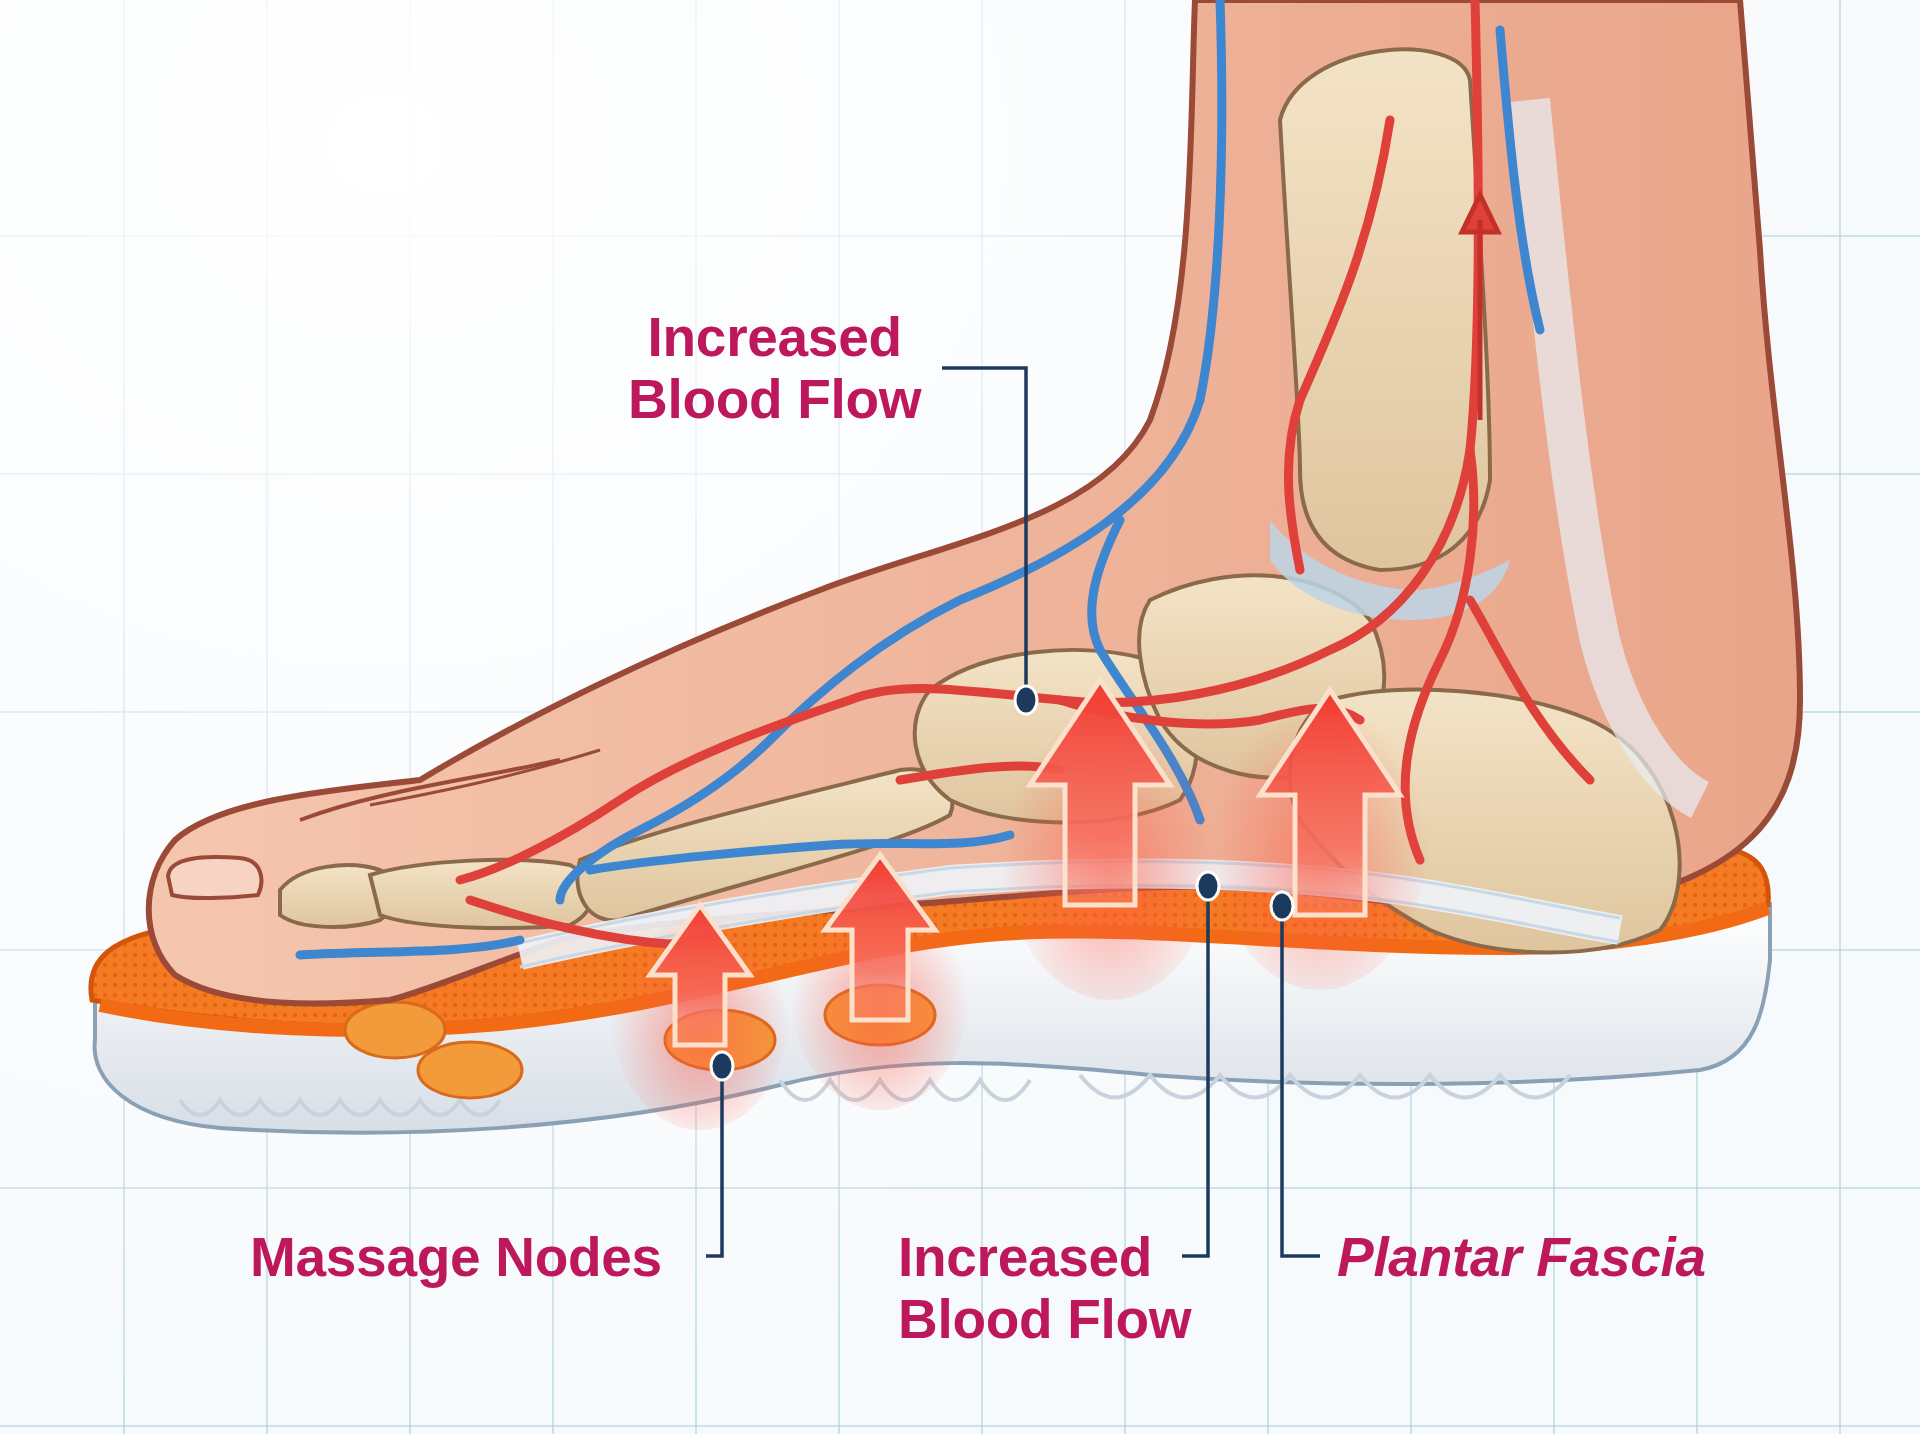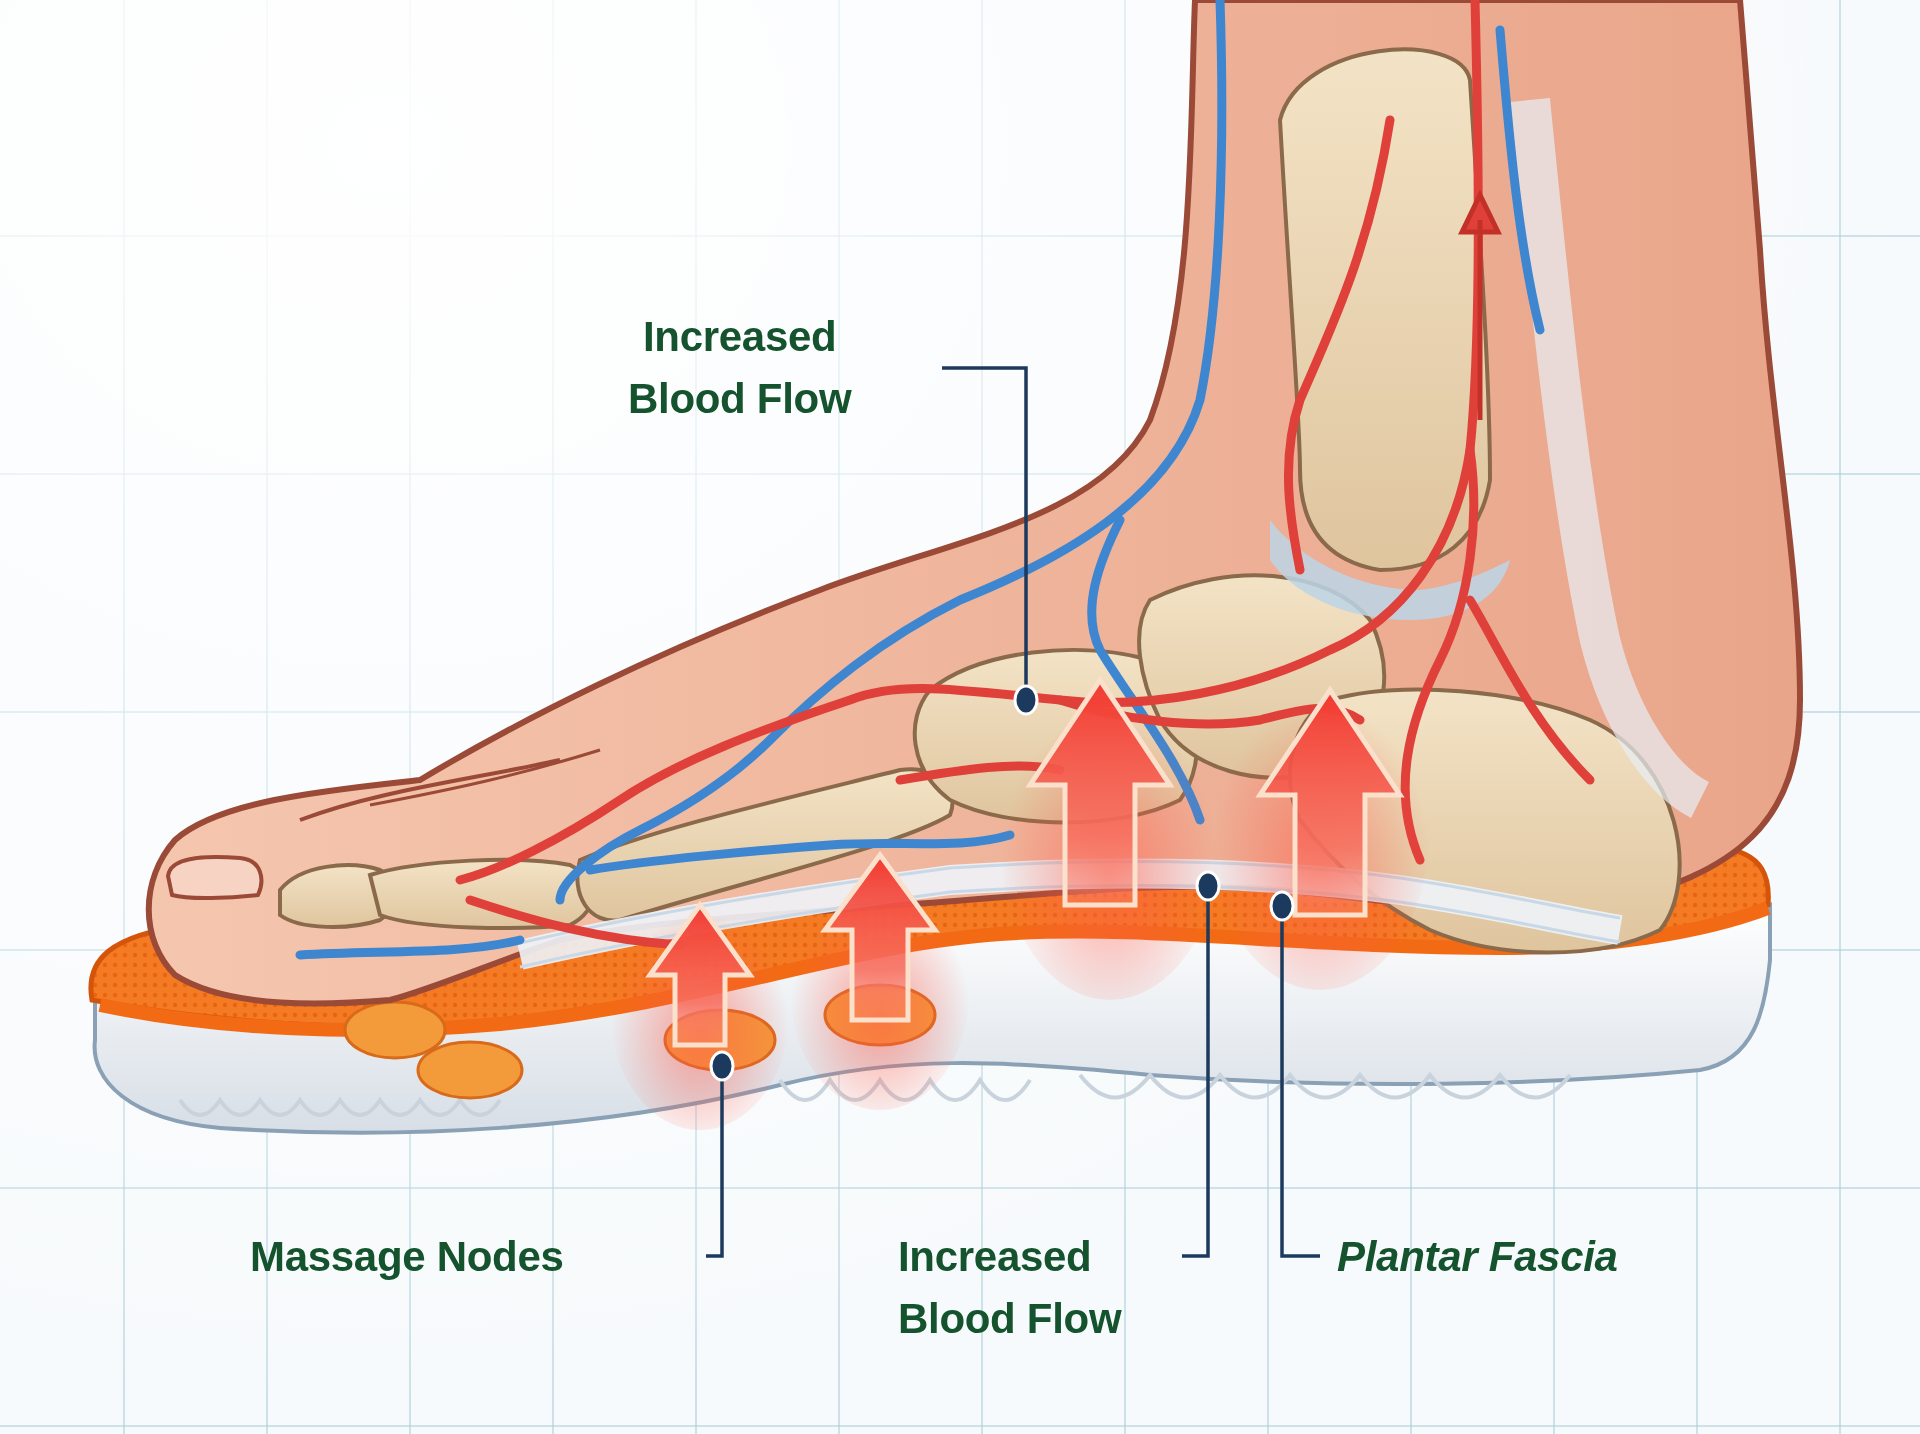--- a/index.html
+++ b/index.html
@@ -15,22 +15,22 @@
       linear-gradient(to right, rgba(170,205,215,0.55) 2px, transparent 2px) 0 0 / 143px 100%,
       linear-gradient(to bottom, rgba(170,205,215,0.55) 2px, transparent 2px) 0 0 / 100% 238px;
     background-position: 123px 0, 0 235px;
   }
   .grid-fade {
     position: absolute; inset: 0;
     background: radial-gradient(ellipse at 20% 10%, rgba(255,255,255,0.95) 0%, rgba(255,255,255,0.35) 45%, rgba(255,255,255,0) 70%);
   }
   svg.art { position: absolute; left: 0; top: 0; }
   .label {
-    position: absolute; color: #14532d; font-weight: 700;
-    font-size: 42px; line-height: 62px; letter-spacing: -0.3px;
+    position: absolute; color: #be185d; font-weight: 700;
+    font-size: 55px; line-height: 62px; letter-spacing: -0.3px;
     white-space: nowrap;
   }
   .label span { display: block; }
   #lbl-top { left: 628px; top: 306px; text-align: center; }
   #lbl-massage { left: 250px; top: 1226px; }
   #lbl-flow-bottom { left: 898px; top: 1226px; }
   #lbl-fascia { left: 1337px; top: 1226px; font-style: italic; }
 </style>
 </head>
 <body>

